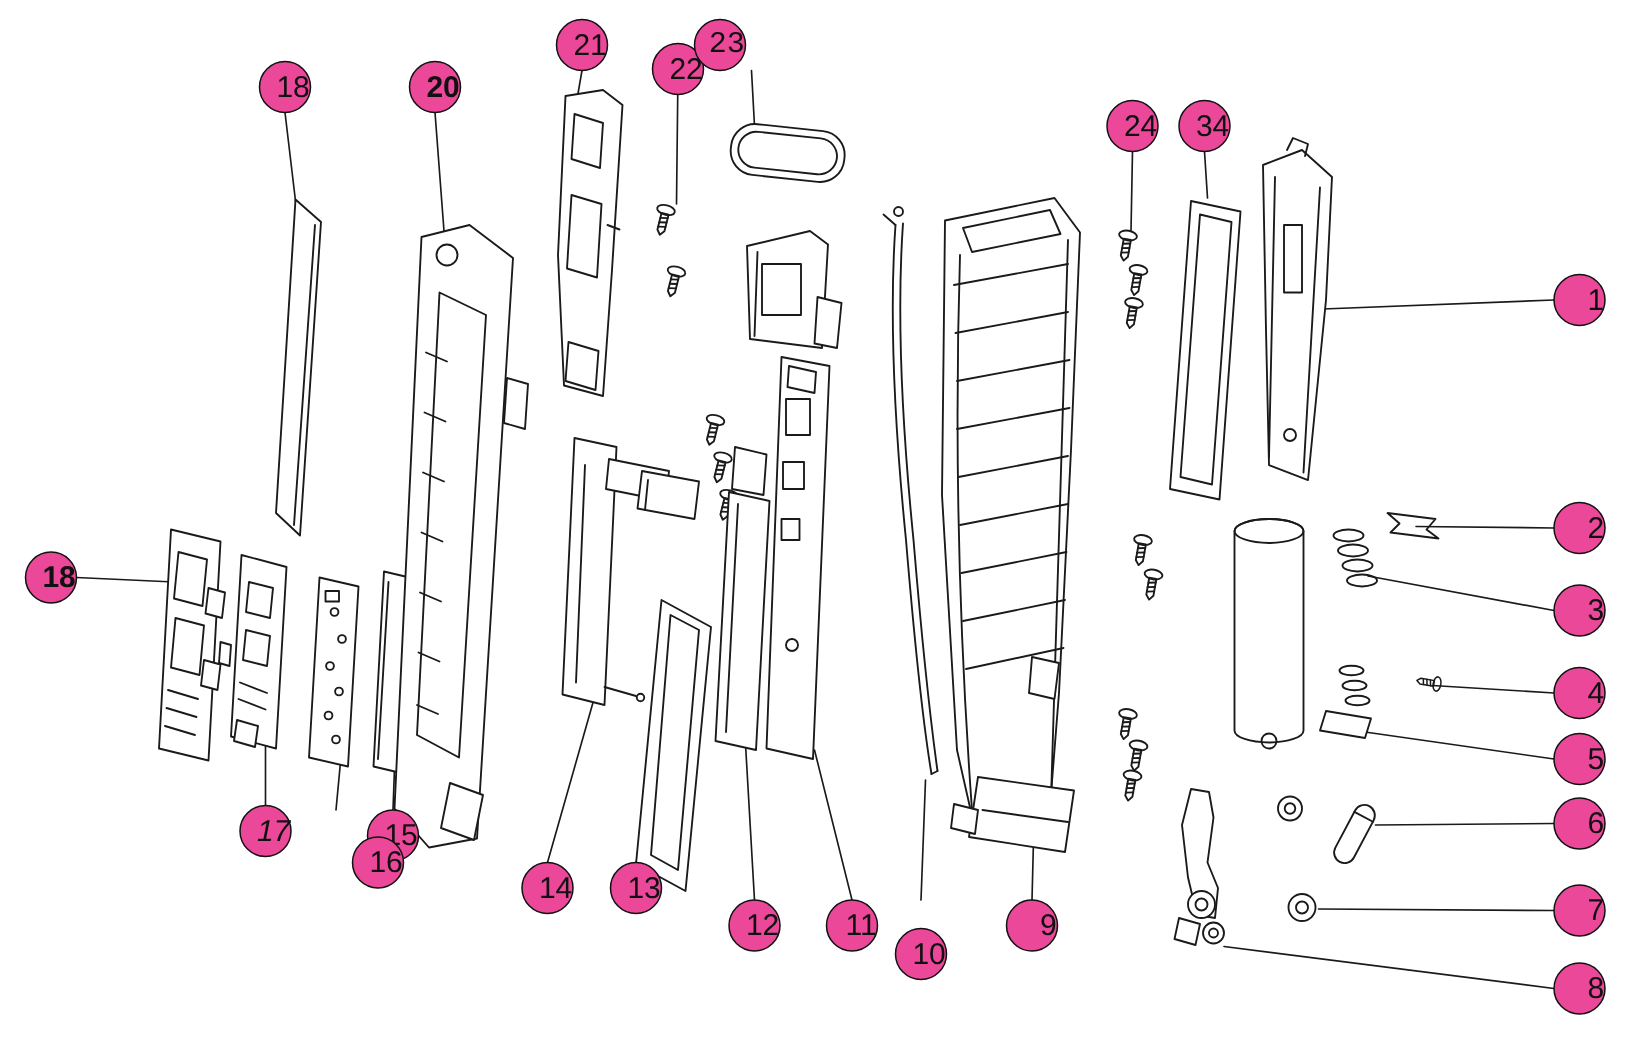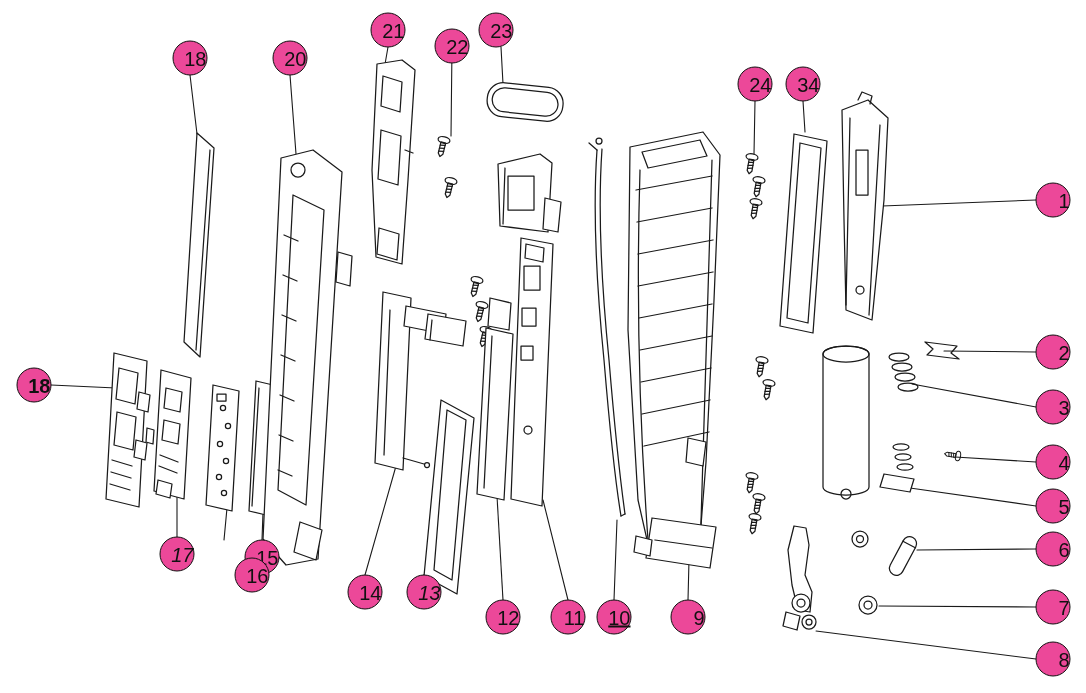--- a/index.html
+++ b/index.html
@@ -309,60 +309,60 @@
     </div>
   <div class="callout" style="left:1053px;top:607px;">
       <span>7</span>
     </div>
   <div class="callout" style="left:1053px;top:659px;">
       <span>8</span>
     </div>
   <div class="callout" style="left:688px;top:617px;">
       <span>9</span>
     </div>
-  <div class="callout" style="left:614px;top:617px;text-decoration:underline;">
+  <div class="callout" style="left:614px;top:636px;">
       <span>10</span>
     </div>
   <div class="callout" style="left:568px;top:617px;">
       <span>11</span>
     </div>
   <div class="callout" style="left:503px;top:617px;">
       <span>12</span>
     </div>
-  <div class="callout" style="left:424px;top:592px;font-style:italic;">
+  <div class="callout" style="left:424px;top:592px;">
       <span>13</span>
     </div>
   <div class="callout" style="left:365px;top:592px;">
       <span>14</span>
     </div>
   <div class="callout" style="left:262px;top:557px;">
       <span>15</span>
     </div>
   <div class="callout" style="left:224px;top:575px;margin-left:28px;">
       <span>16</span>
     </div>
   <div class="callout" style="left:177px;top:554px;font-style:italic;">
       <span>17</span>
     </div>
   <div class="callout" style="left:34px;top:385px;font-weight:bold;">
       <span>18</span>
     </div>
   <div class="callout" style="left:190px;top:58px;">
       <span>18</span>
     </div>
-  <div class="callout" style="left:290px;top:58px;">
+  <div class="callout" style="left:290px;top:58px;font-weight:bold;">
       <span>20</span>
     </div>
   <div class="callout" style="left:388px;top:30px;">
       <span>21</span>
     </div>
   <div class="callout" style="left:452px;top:30px;margin-top:16px;">
       <span>22</span>
     </div>
-  <div class="callout" style="left:496px;top:30px;">
+  <div class="callout" style="left:480px;top:30px;font-family:Liberation Mono, monospace;">
       <span>23</span>
     </div>
   <div class="callout" style="left:755px;top:84px;">
       <span>24</span>
     </div>
   <div class="callout" style="left:803px;top:84px;">
       <span>34</span>
     </div>
 
 </div>

